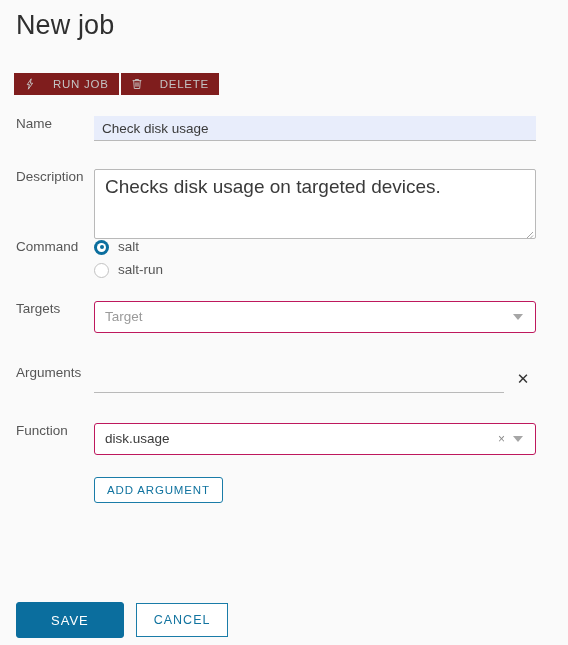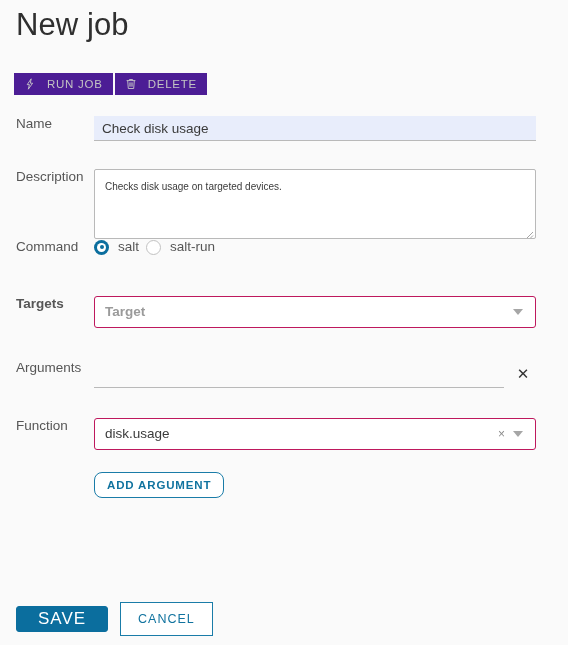--- a/index.html
+++ b/index.html
@@ -21,43 +21,43 @@
     height: 645px;
     box-sizing: border-box;
     background: #fafafa;
   }
 
   
   .page-title {
     position: absolute;
     left: 16px;
     top: 8px;
-    font-size: 31px;
+    font-size: 27px;
     font-weight: 300;
     color: #2f2f2f;
     letter-spacing: 0.1px;
     line-height: 34px;
     white-space: nowrap;
   }
 
   
   .toolbar {
     position: absolute;
     left: 14px;
     top: 73px;
     display: flex;
     align-items: stretch;
     height: 22px;
   }
   .tb-btn {
     display: flex;
     align-items: center;
-    gap: 11px;
+    gap: 17px;
     padding: 0 10px;
-    background: #4c1d95;
+    background: #7f1d1d;
     color: #c3c3c3;
     font-size: 11.5px;
     letter-spacing: 0.75px;
     font-weight: 400;
     white-space: nowrap;
     border: none;
     cursor: default;
   }
   .tb-btn + .tb-btn {
     margin-left: 2px;
@@ -121,40 +121,40 @@
   .desc-wrap { position: relative; width: 442px; }
   .desc-input {
     display: block;
     width: 442px;
     height: 70px;
     box-sizing: border-box;
     background: #ffffff;
     border: 1px solid #b9b9b9;
     border-radius: 2px;
     font-family: "Liberation Sans", sans-serif;
-    font-size: 10px;
+    font-size: 19px;
     color: #3a3a3a;
     line-height: 18px;
     padding: 8px 10px;
     resize: none;
     outline: none;
     overflow: hidden;
   }
   .resize-grip {
     position: absolute;
     right: 2px;
     bottom: 2px;
     width: 12px;
     height: 12px;
     pointer-events: none;
   }
 
   
   .row-command { }
-  .radio-group { display: flex; flex-direction: row; gap: 7px; }
+  .radio-group { display: flex; flex-direction: column; gap: 7px; }
   .radio-item {
     display: flex;
     align-items: center;
     gap: 9px;
     font-size: 13.5px;
     color: #565656;
     line-height: 16px;
   }
   .radio-dot {
     width: 15px;
@@ -183,21 +183,21 @@
   .radio-dot.on::after {
     content: "";
     position: absolute;
     left: 5.5px; top: 5.5px;
     width: 4px; height: 4px;
     border-radius: 50%;
     background: #0b6e9e;
   }
 
   
-  .row-targets { margin-top: 41px; font-weight: bold; }
+  .row-targets { margin-top: 23px; }
   .row-function { margin-top: 30px; }
   .selectbox {
     position: relative;
     width: 442px;
     height: 32px;
     box-sizing: border-box;
     background: #ffffff;
     border: 1px solid #be185d;
     border-radius: 3px;
     display: flex;
@@ -272,51 +272,50 @@
   
   .row-add { margin-top: 22px; }
   .btn-outline {
     display: inline-flex;
     align-items: center;
     justify-content: center;
     height: 26px;
     padding: 1px 12px;
     background: #ffffff;
     border: 1px solid #1a7ca8;
-    border-radius: 8px;
+    border-radius: 3px;
     color: #11739f;
     font-family: "Liberation Sans", sans-serif;
     font-size: 11.5px;
     letter-spacing: 0.85px;
     cursor: pointer;
     white-space: nowrap;
-    font-weight: bold;
   }
 
   
   .footer {
     position: absolute;
     left: 16px;
     top: 602px;
     display: flex;
     align-items: center;
     gap: 12px;
   }
   .btn-primary {
     display: inline-flex;
     align-items: center;
     justify-content: center;
-    height: 26px;
-    padding: 0 21px;
+    height: 36px;
+    padding: 0 34px;
     background: #0b6e9e;
     border: 1px solid #0b6e9e;
     border-radius: 3px;
     color: #ffffff;
     font-family: "Liberation Sans", sans-serif;
-    font-size: 17px;
+    font-size: 13px;
     letter-spacing: 1px;
     cursor: pointer;
   }
   .btn-secondary {
     display: inline-flex;
     align-items: center;
     justify-content: center;
     height: 34px;
     padding: 0 17px;
     background: #ffffff;

